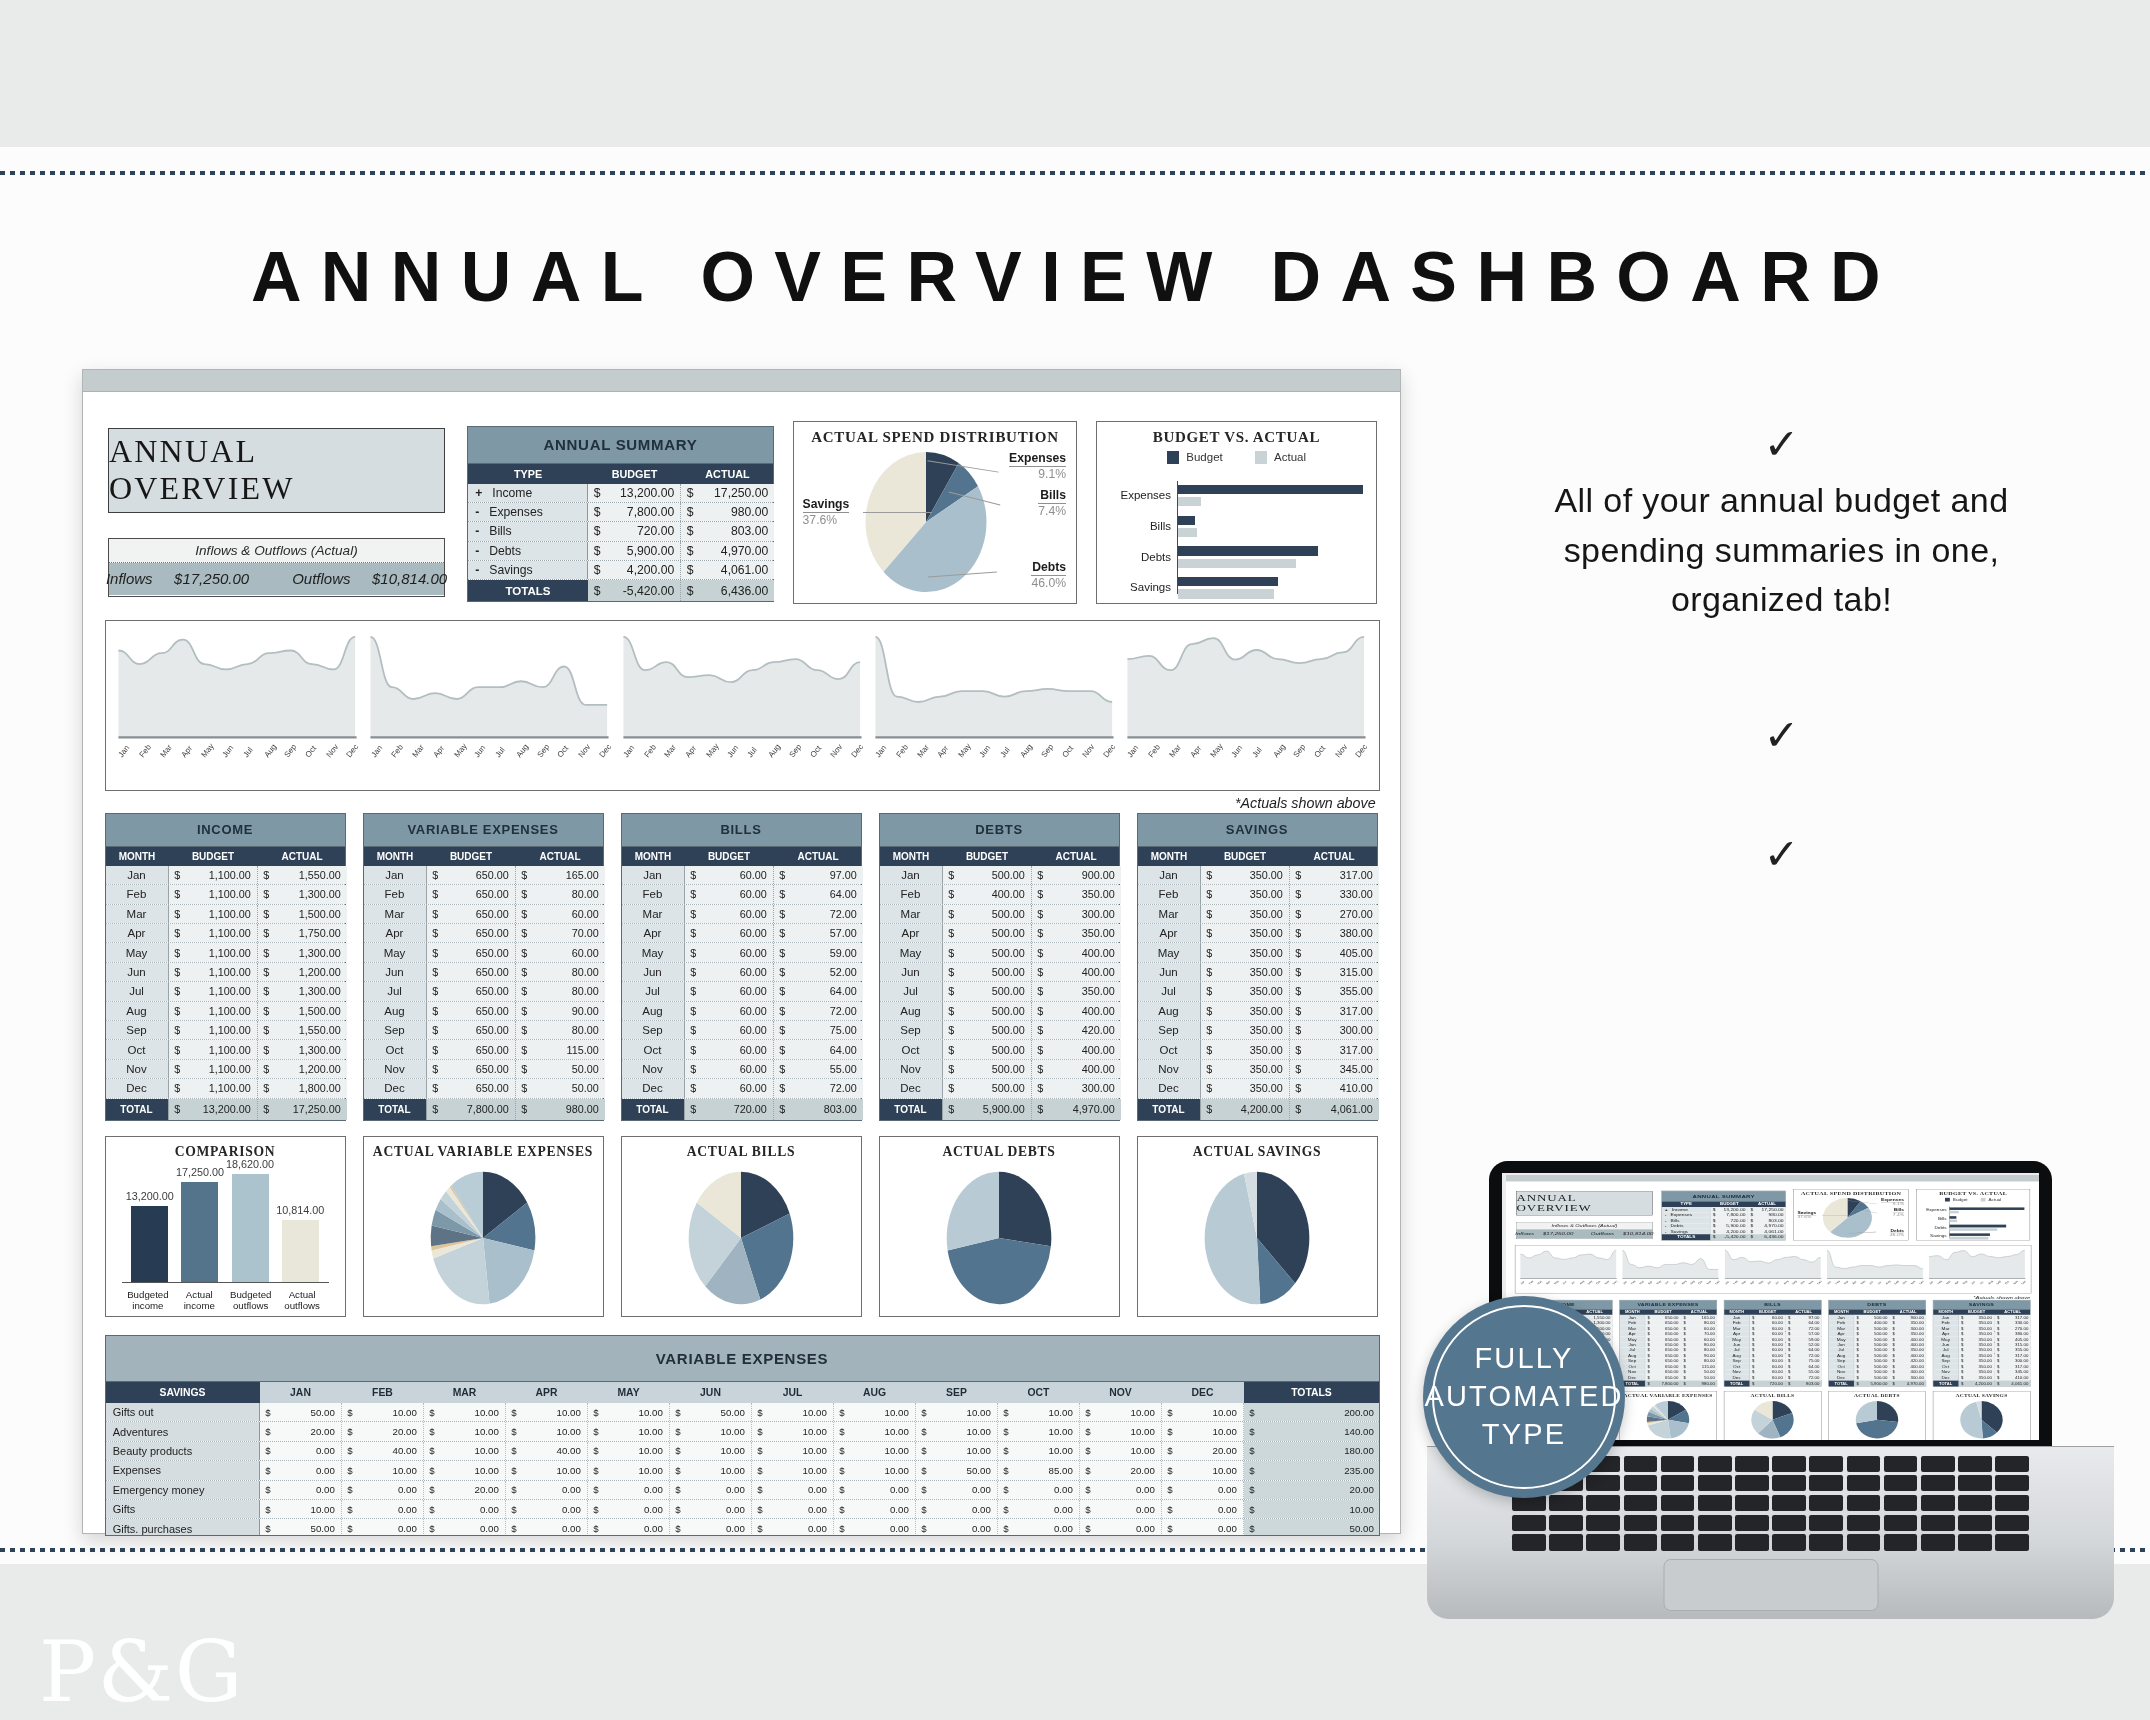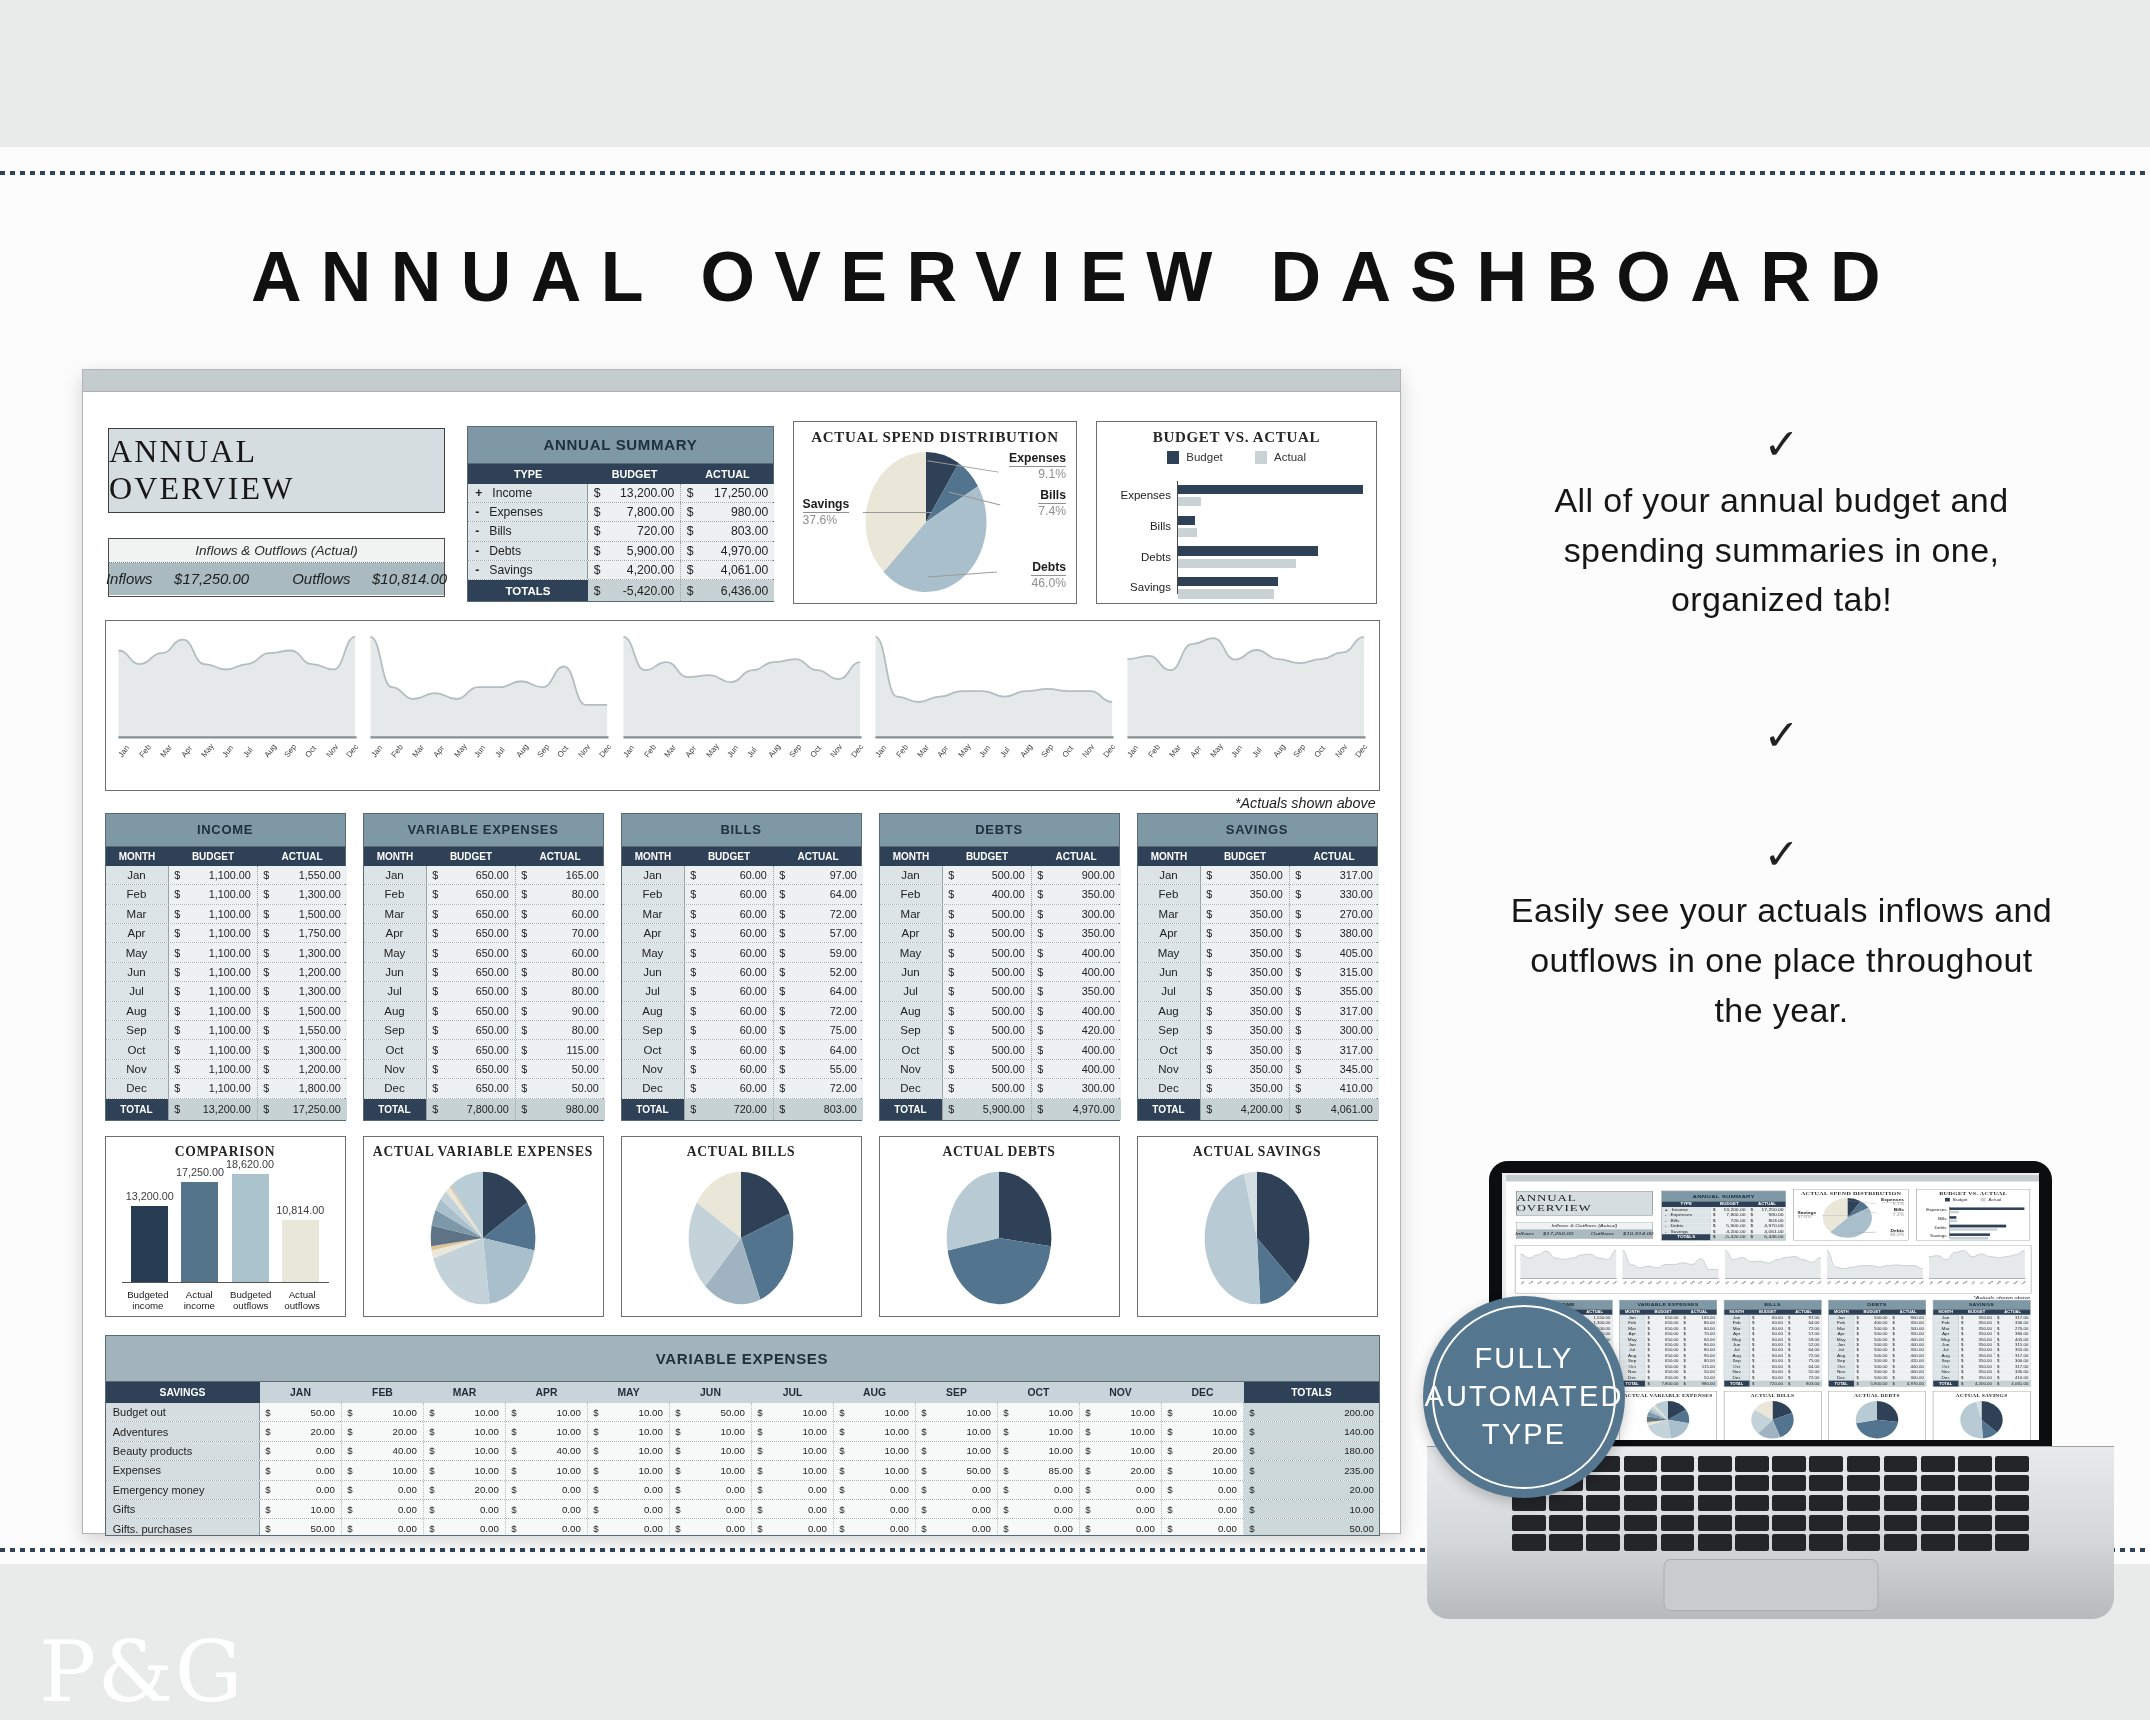--- a/index.html
+++ b/index.html
@@ -1288,21 +1288,21 @@
             <div class="bcell">JUN</div>
             <div class="bcell">JUL</div>
             <div class="bcell">AUG</div>
             <div class="bcell">SEP</div>
             <div class="bcell">OCT</div>
             <div class="bcell">NOV</div>
             <div class="bcell">DEC</div>
             <div class="bcell dark">TOTALS</div>
           </div>
           <div class="brow bdata">
-            <div class="blabel">Budget out</div>
+            <div class="blabel">Gifts out</div>
             <div class="money">
               <span class="cur">$</span>
               <span class="amt">50.00</span>
             </div>
             <div class="money">
               <span class="cur">$</span>
               <span class="amt">10.00</span>
             </div>
             <div class="money">
               <span class="cur">$</span>
@@ -1685,23 +1685,20 @@
   </div>
 </section>
 
 <aside class="benefits">
   <div class="check-icon">✓</div>
   <p class="benefit-text b-t">All of your annual budget and
 spending summaries in one,
 organized tab!</p>
   <div class="check-icon b-c2">✓</div>
   <div class="check-icon b-c3">✓</div>
-  <p class="benefit-text b-t">Easily see your actuals inflows and
-outflows in one place throughout
-the year.</p>
 </aside>
 
 <div class="laptop">
   <div class="lt-screen">
     <div class="lt-screen-inner" id="laptop-screen-inner">
         <section class="sheet" style="position: absolute; left: 4.3px; top: 2.9px; width: 1319px; height: 1165px; transform: scale(0.405, 0.282); transform-origin: 0px 0px; box-shadow: none; border: none;">
   <div class="sheet-toolbar"></div>
   <div class="sheet-body">
 
     <div class="overview-card">

